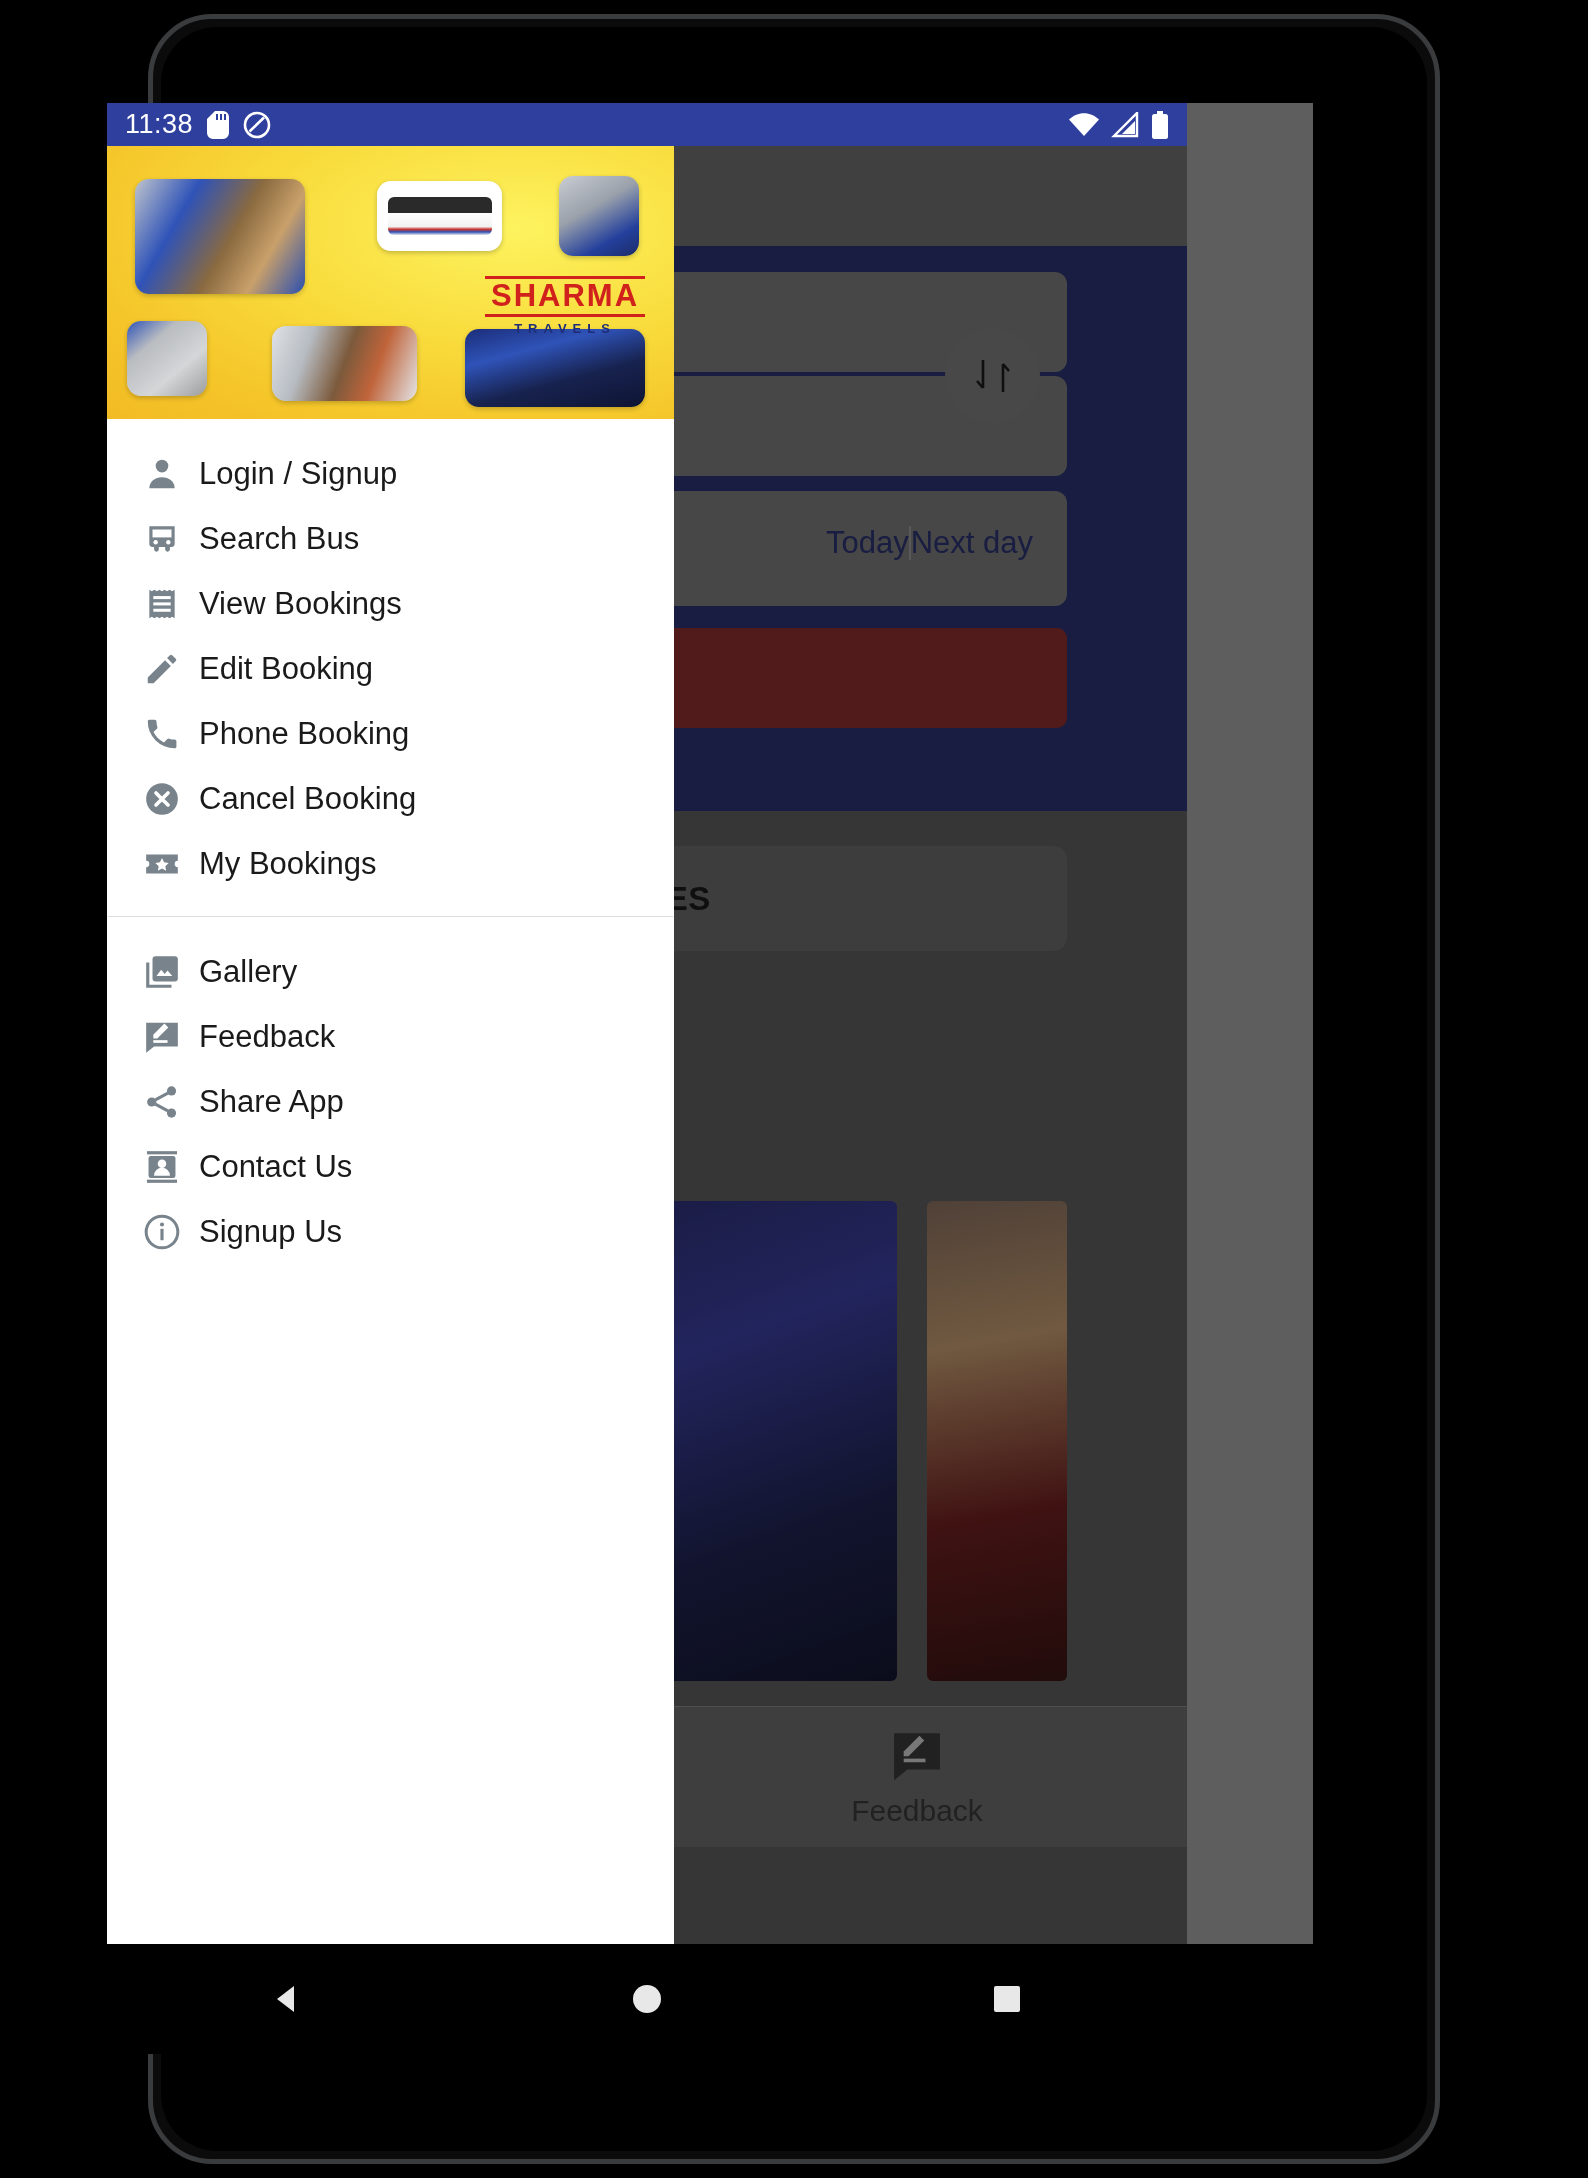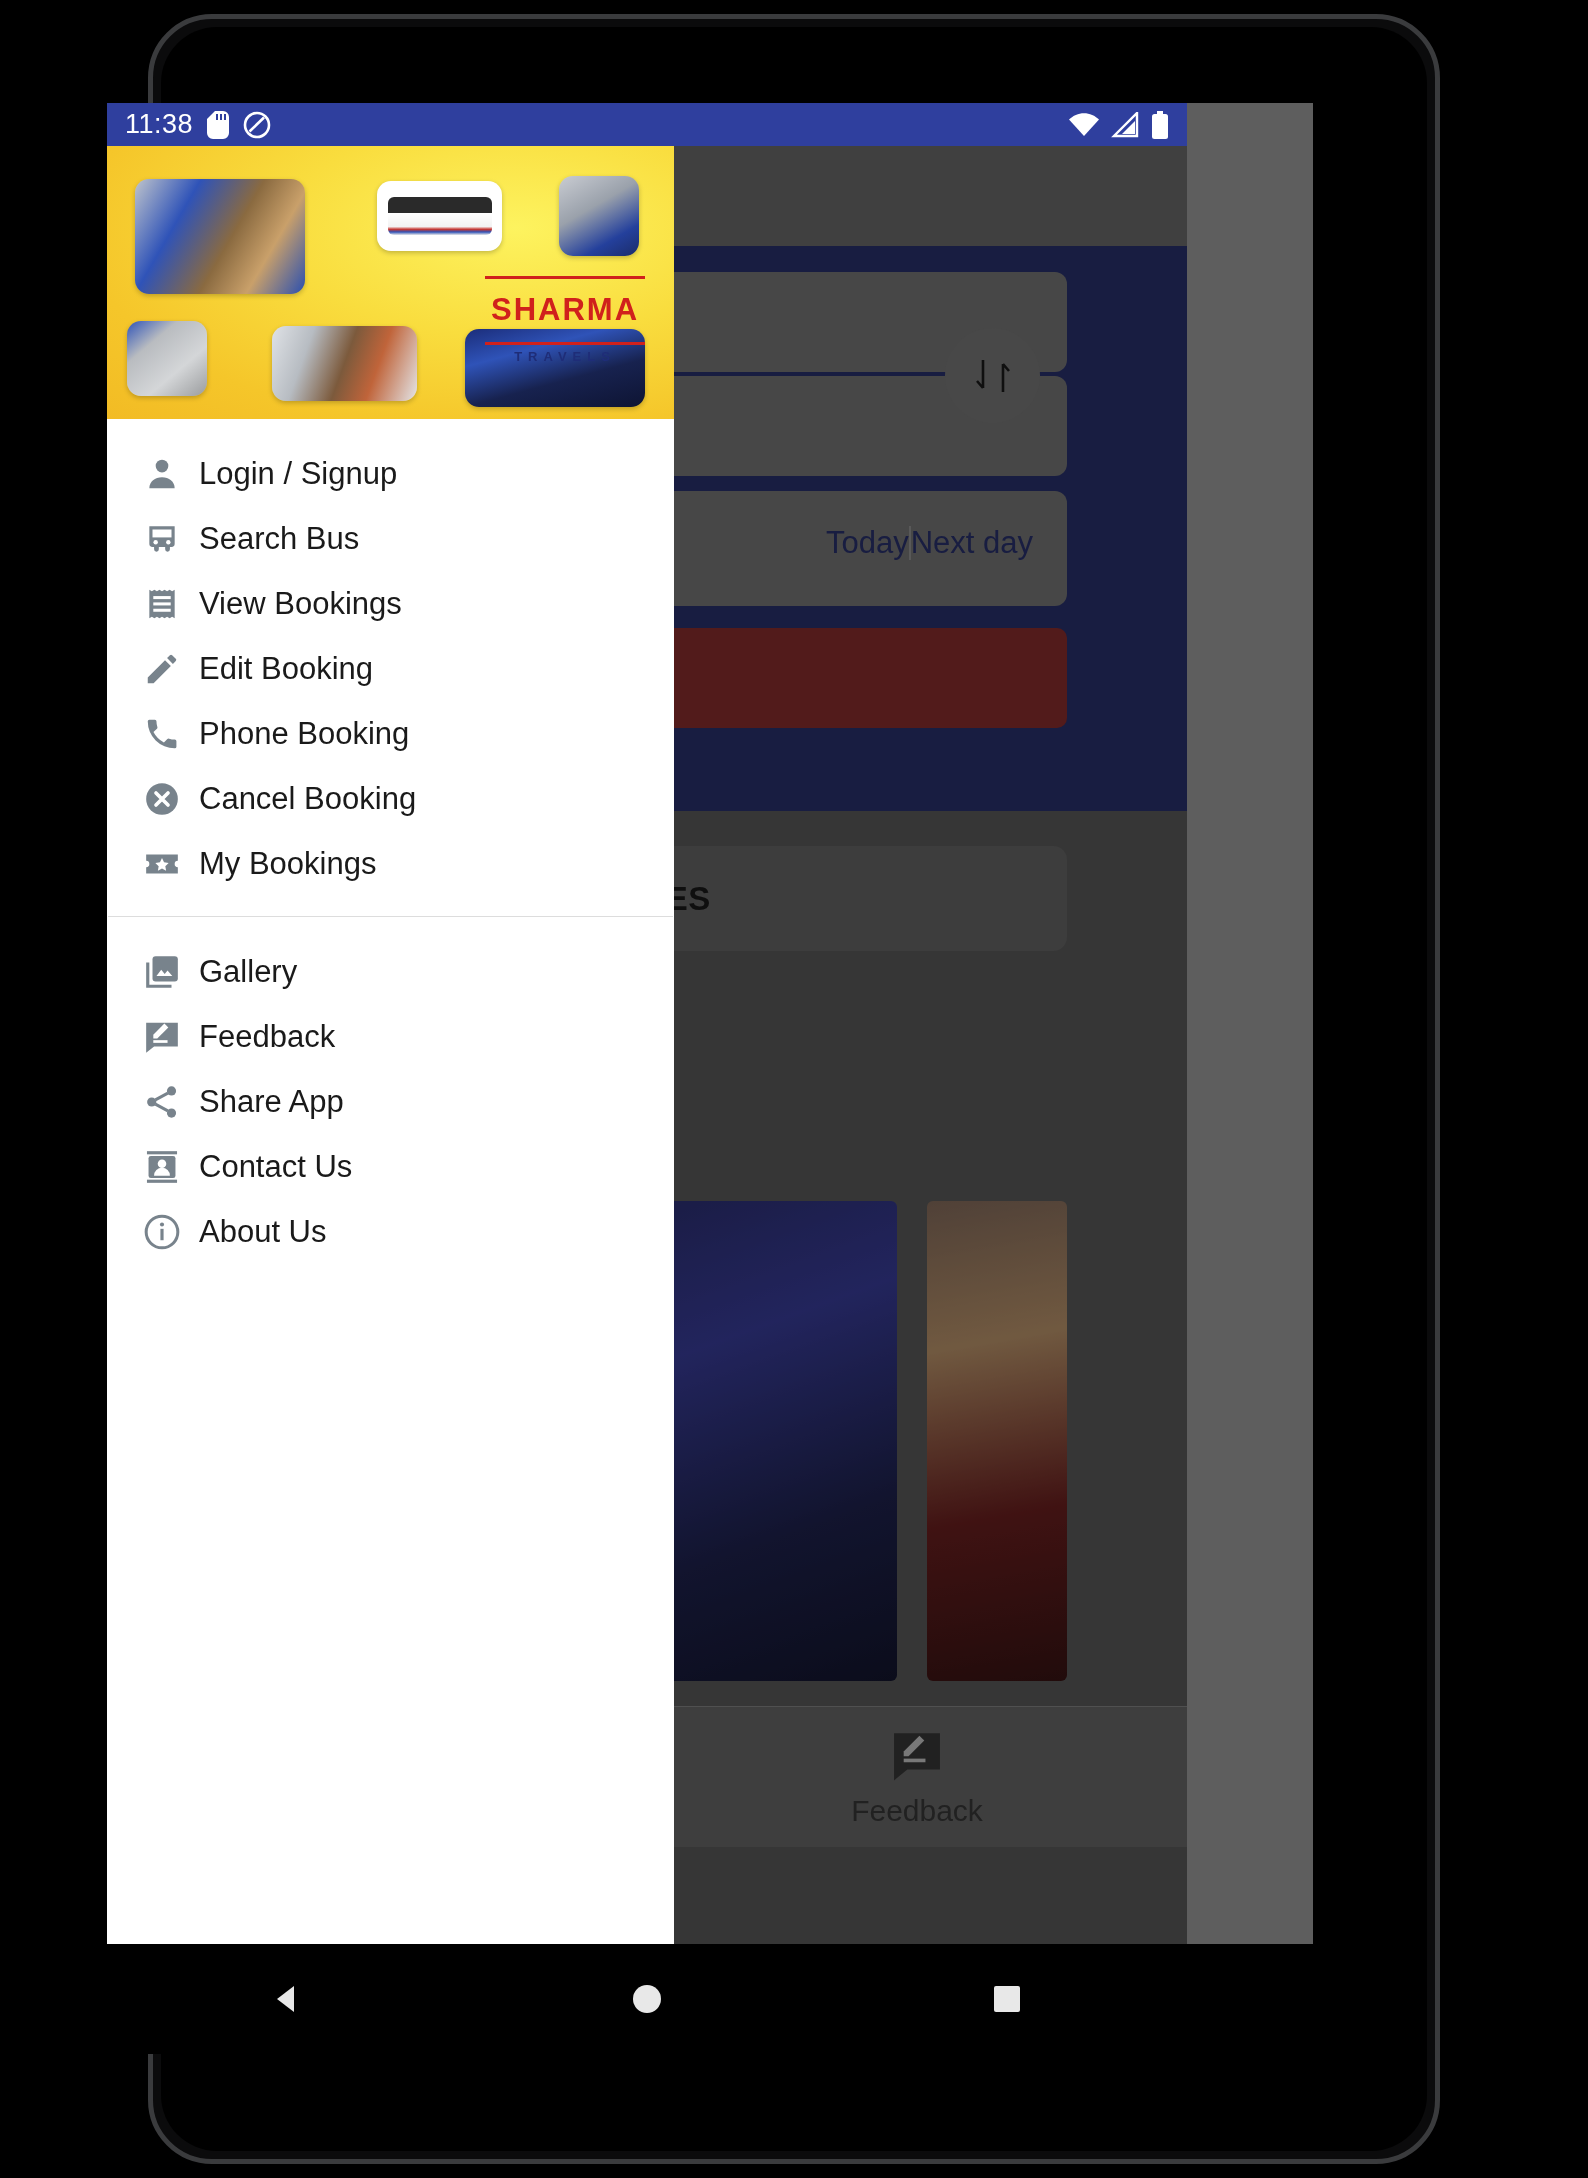--- a/index.html
+++ b/index.html
@@ -69,21 +69,21 @@
   #t3{left:452px;top:30px;width:80px;height:80px;
     background:linear-gradient(150deg,#c9ccd2 0%,#9aa1ab 40%,#24409c 75%,#1b2c6a 100%);}
   #t4{left:20px;top:175px;width:80px;height:75px;
     background:linear-gradient(140deg,#2f53b8 0%,#b9bcc0 30%,#d4d6d8 65%,#9a9c9e 100%);}
   #t5{left:165px;top:180px;width:145px;height:75px;
     background:linear-gradient(110deg,#dfe2e6 0%,#b7bcc2 25%,#7c5a3c 50%,#c0643a 70%,#e3e5e8 100%);}
   #t6{left:358px;top:183px;width:180px;height:78px;
     background:linear-gradient(165deg,#1b2d7a 0%,#2f53b8 30%,#17224f 62%,#0e1433 100%);}
   #hdr-logo{position:absolute;left:378px;top:130px;width:160px;text-align:center;}
   #hdr-logo .brand{font-size:31px;font-weight:bold;color:#d0211c;letter-spacing:2px;
-    border-top:3px solid #d0211c;border-bottom:3px solid #d0211c;padding:15px 0;line-height:1.05;}
+    border-top:3px solid #d0211c;border-bottom:3px solid #d0211c;padding:1px 0;line-height:1.05;}
   #hdr-logo .sub{font-size:13px;letter-spacing:6px;color:#1f2d78;margin-top:4px;font-weight:bold;}
 
   #menu-list{padding:0;}
   .menu-item{display:flex;align-items:center;height:65px;padding-left:34px;cursor:pointer;}
   .menu-item .mi-icon{width:42px;height:42px;display:flex;align-items:center;justify-content:center;flex:0 0 42px;}
   .menu-item .mi-label{margin-left:16px;font-size:31px;color:#1a1a1a;}
   #menu-group-1{padding-top:22px;padding-bottom:20px;}
   .divider{height:1px;background:#dddddd;margin:0 1px;}
   #menu-group-2{padding-top:22px;}
   svg{display:block;}
@@ -348,21 +348,21 @@
         </div>
 
         <div class="menu-item">
           <span class="mi-icon">
             <svg width="38" height="38" viewBox="0 0 24 24">
                 <circle cx="12" cy="12" r="10" fill="none" stroke="#78838c" stroke-width="1.9"></circle>
                 <circle cx="12" cy="7.3" r="1.3" fill="#78838c"></circle>
                 <rect x="11" y="10" width="2" height="7.2" fill="#78838c"></rect>
               </svg>
           </span>
-          <span class="mi-label">About Us</span>
+          <span class="mi-label">Signup Us</span>
         </div>
 
 
       </div>
     </div>
   </div>
 </div>
 
 <div id="nav-bar">
   <span>

